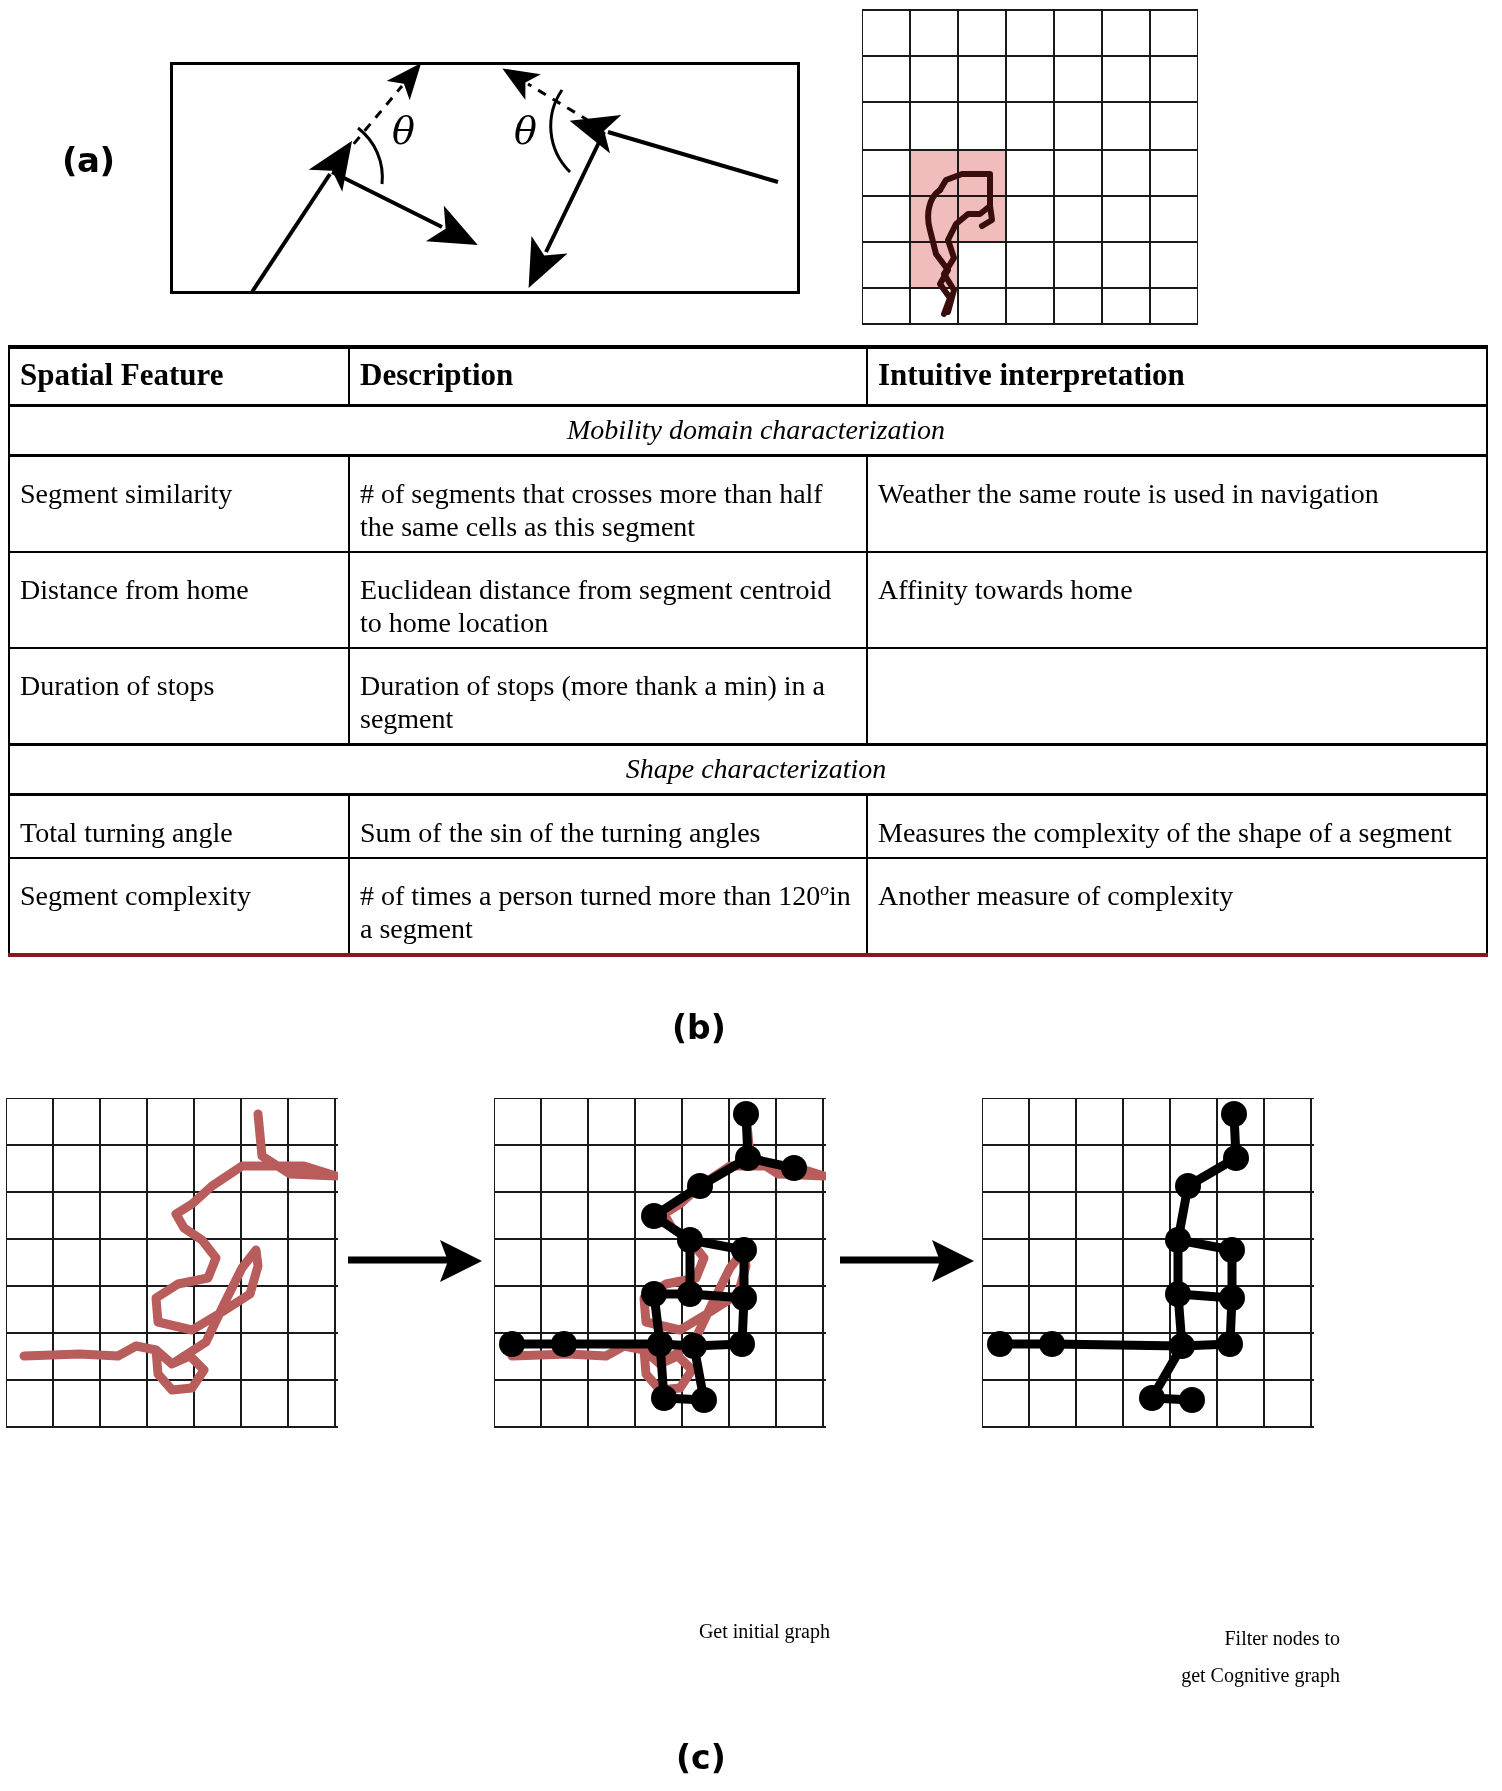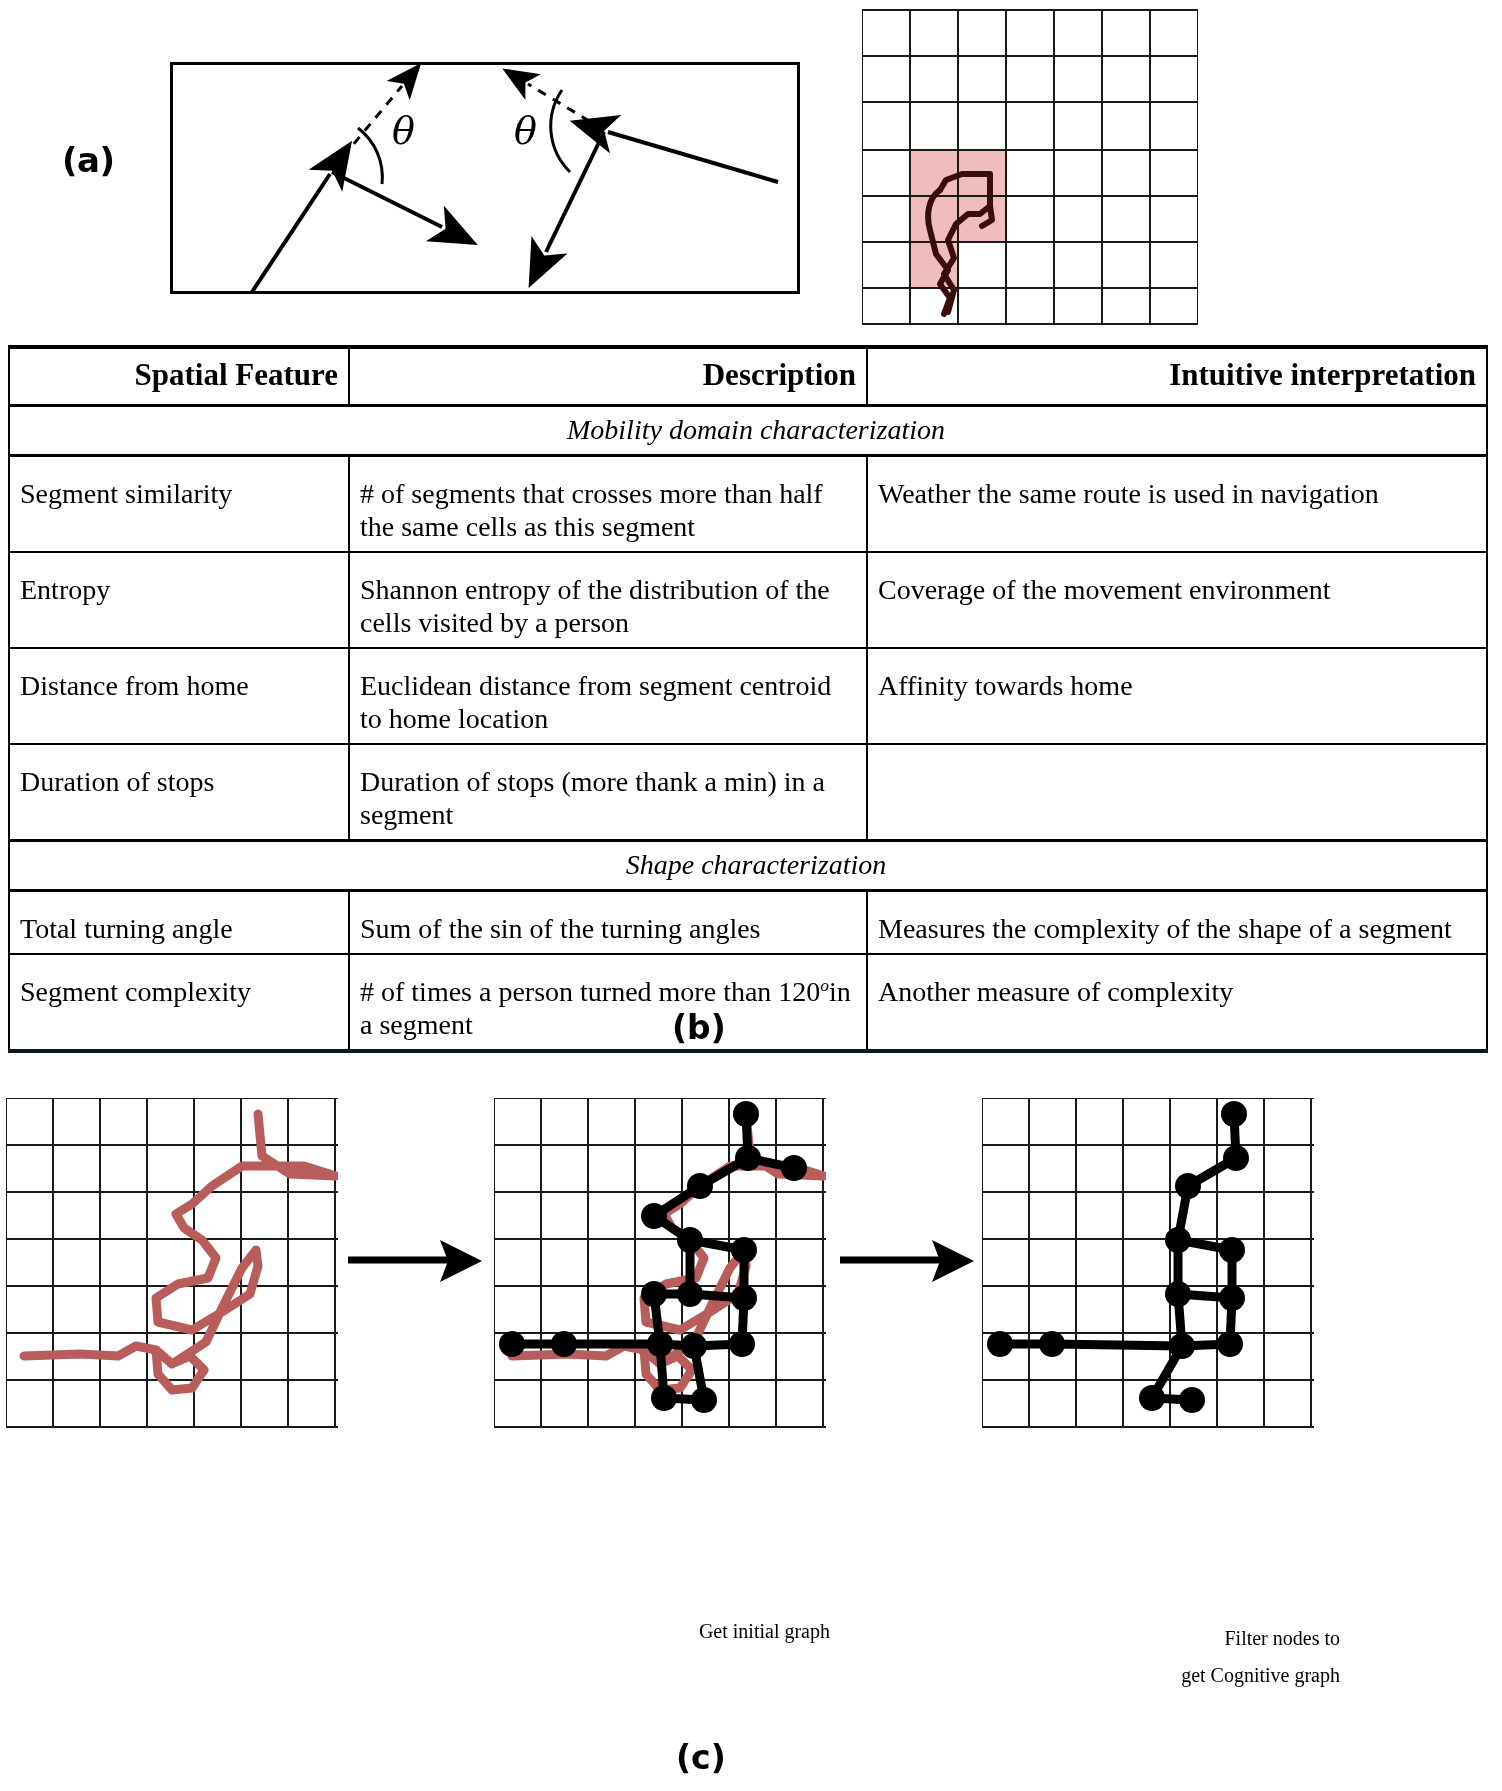--- a/index.html
+++ b/index.html
@@ -44,37 +44,37 @@
   }
   #feature-table td, #feature-table th {
     border: 2px solid #000;
     padding: 20px 10px 8px 10px;
     vertical-align: top;
     line-height: 1.18;
     font-weight: normal;
     text-align: left;
   }
   #feature-table thead th {
-    text-align: right;
+    text-align: left;
     font-weight: bold;
     border-top: 4px solid #000;
     border-bottom: 3px solid #000;
     padding: 8px 10px 10px 10px;
     font-size: 31px;
   }
   #feature-table tr.section-row td {
     text-align: center;
     font-style: italic;
     border-left: 2px solid #000;
     border-right: 2px solid #000;
     border-top: 3px solid #000;
     border-bottom: 3px solid #000;
     padding: 6px 0 8px 16px;
   }
-  #feature-table tr.last-row td { border-bottom: 4px solid #0f172a; }
+  #feature-table tr.last-row td { border-bottom: 4px solid #7f1d1d; }
   .col-a { width: 340px; }
   .col-b { width: 518px; }
   .col-c { width: auto; }
   .cell-2line { min-height: 76px; }
   sup.deg {
     font-style: italic;
     font-size: 0.62em;
     vertical-align: super;
     line-height: 0;
   }
@@ -201,25 +201,20 @@
   </thead>
   <tbody>
 
     <tr class="section-row">
       <td colspan="3">Mobility domain characterization</td>
     </tr>
     <tr>
       <td class="cell-2line">Segment similarity</td>
       <td class="cell-2line"># of segments that crosses more than half the same cells as this segment</td>
       <td class="cell-2line">Weather the same route is used in navigation</td>
-    </tr>
-    <tr>
-      <td class="cell-2line">Entropy</td>
-      <td class="cell-2line">Shannon entropy of the distribution of the cells visited by a person</td>
-      <td class="cell-2line">Coverage of the movement environment</td>
     </tr>
     <tr>
       <td class="cell-2line">Distance from home</td>
       <td class="cell-2line">Euclidean distance from segment centroid to home location</td>
       <td class="cell-2line">Affinity towards home</td>
     </tr>
 
     <tr>
       <td class="cell-2line">Duration of stops</td>
       <td class="cell-2line">Duration of stops (more thank a min) in a segment</td>

